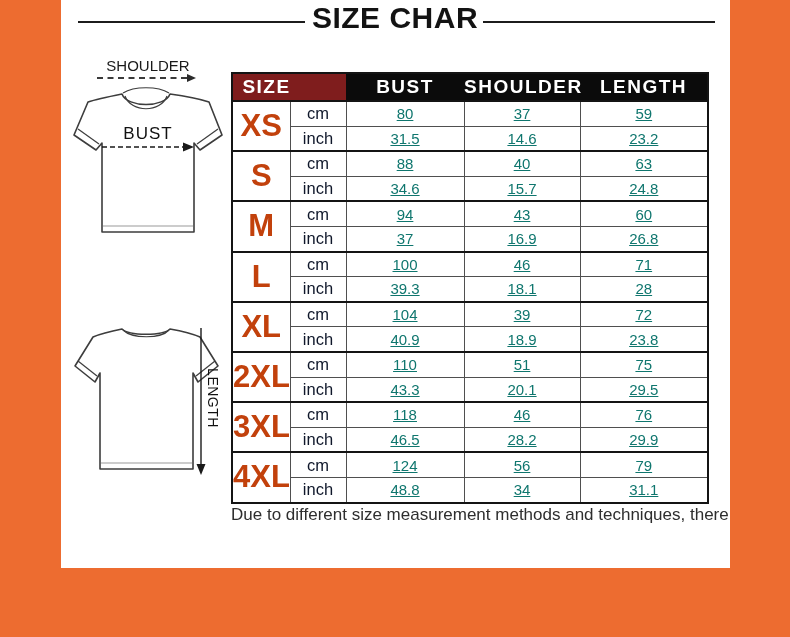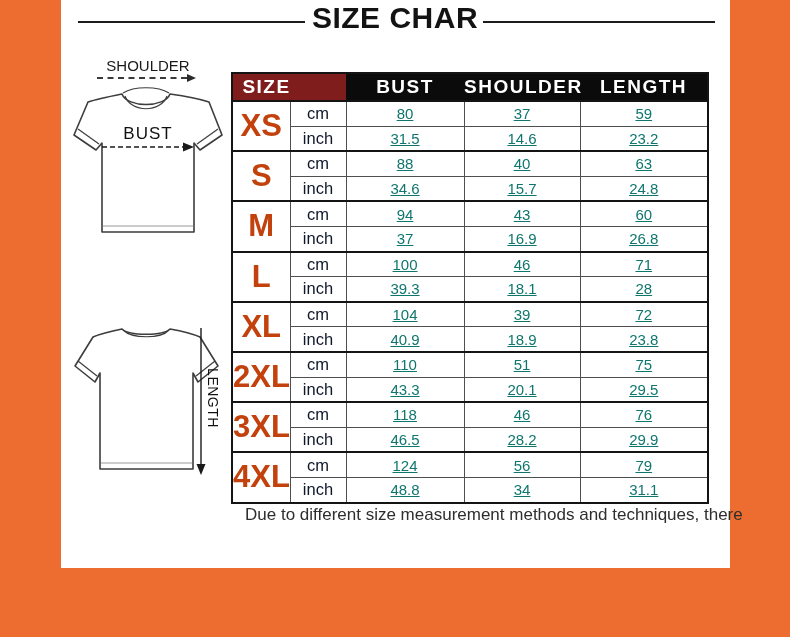--- a/index.html
+++ b/index.html
@@ -69,21 +69,21 @@
     padding:0;height:23.6px;
     background:#ffffff;
   }
   .size-table tbody tr.sub-row td{border-top:1px solid #8a8a8a;}
   .size-table tbody tr.block-first td{border-top:2px solid #141414;}
   .size-cell{font-size:31px;font-weight:700;color:#c2410c;}
   .unit-cell{font-size:16.5px;color:#0f172a;}
   .val-cell{font-size:15px;color:#0f766e;text-decoration:underline;}
   
   .footer-note{
-    position:absolute;left:245px;top:504px;width:500px;
+    position:absolute;left:231px;top:504px;width:500px;
     font-size:17px;line-height:21px;color:#2e2e2e;
   }
   .footer-note span{display:block;}
 </style>
 </head>
 <body>
 
 <div class="stage" style="background: rgb(237, 108, 48);">
   <div class="panel"></div>
 

